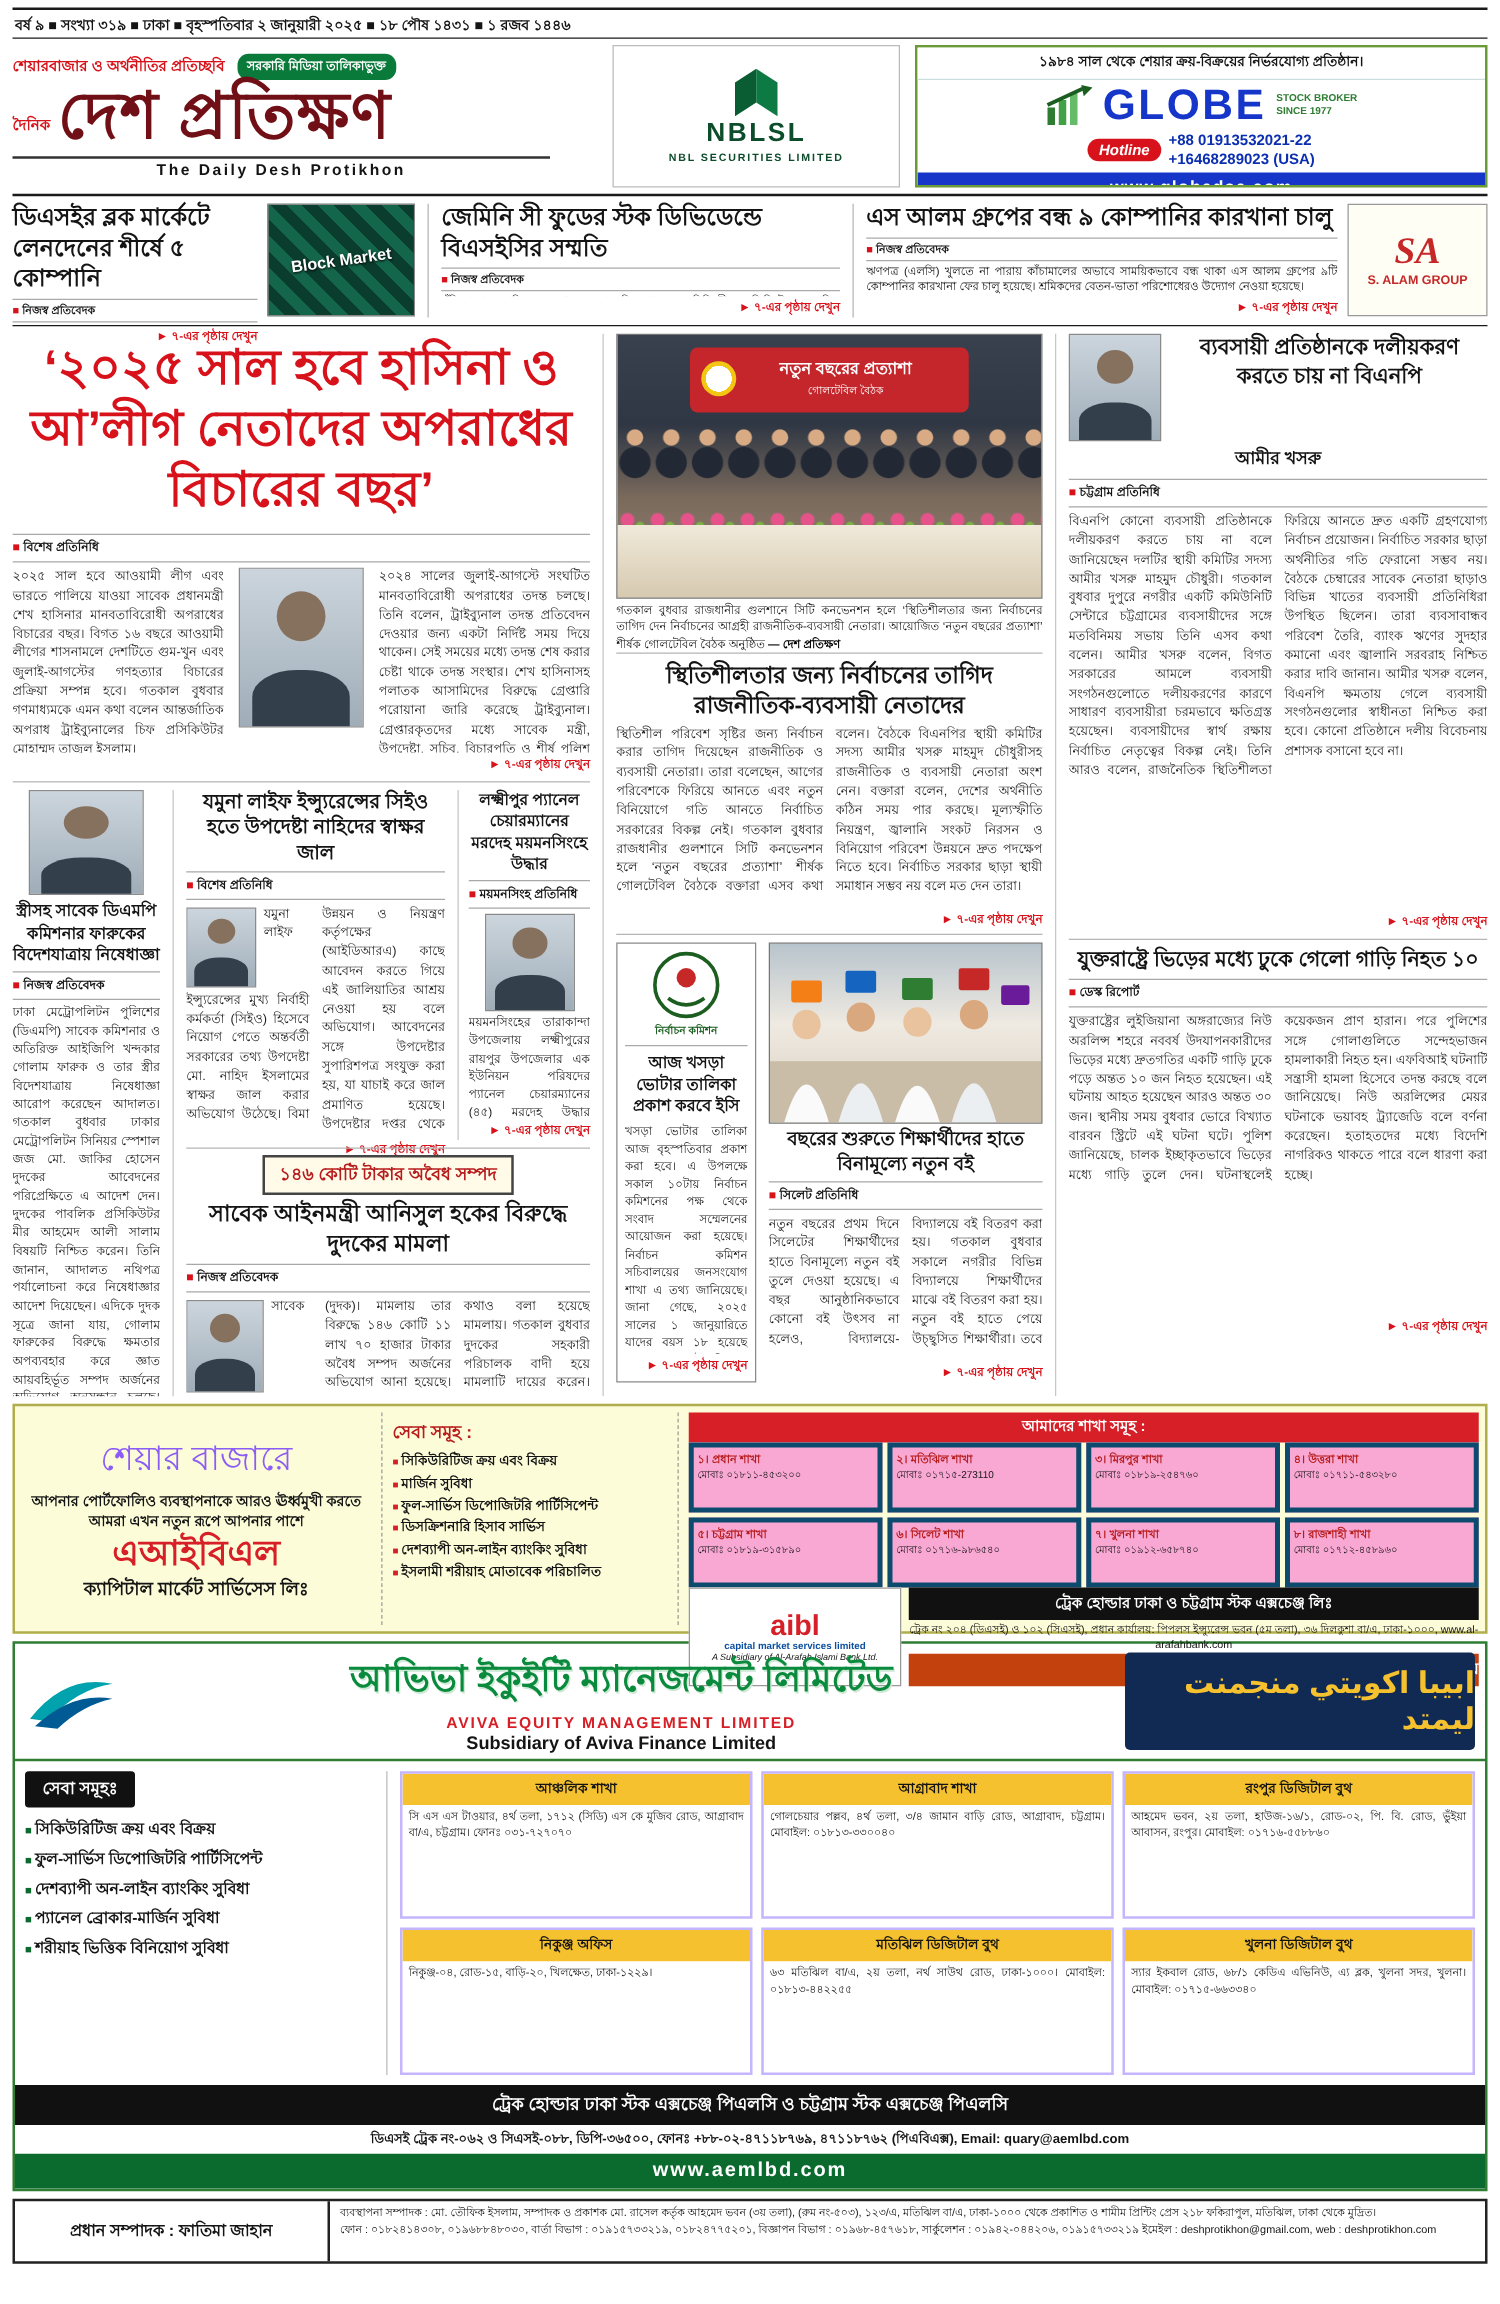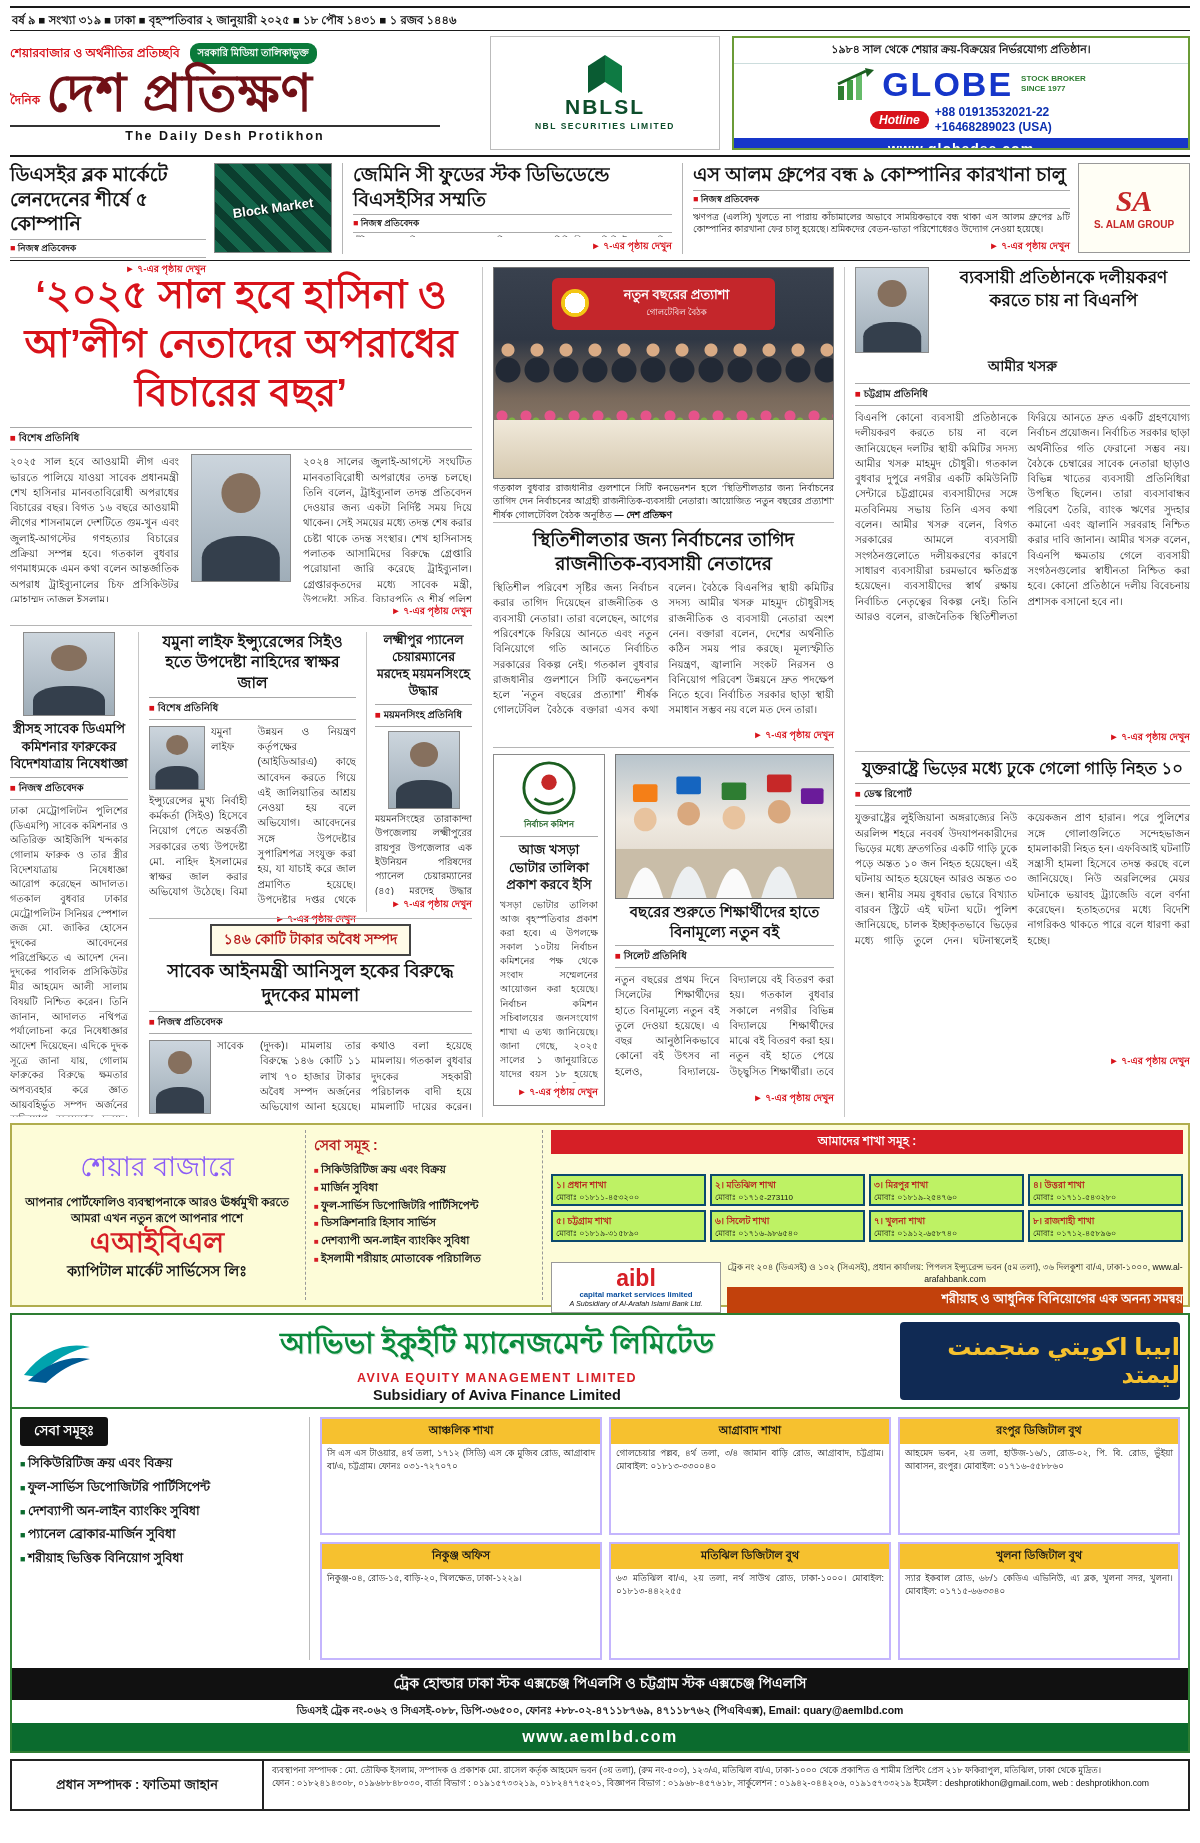--- a/index.html
+++ b/index.html
@@ -111,24 +111,24 @@
 .ad-aibl{display:flex;border:2px solid #b0ad4e;background:#fdfcd8;height:184px;margin-top:6px;padding:5px;gap:8px}
 .aibl-promo{width:280px;display:flex;flex-direction:column;justify-content:center;text-align:center;gap:3px}
 .ap-t{font-size:27px;font-weight:400;color:#8b5cf6}
 .ap-b{font-size:11.5px;font-weight:700;line-height:1.4;padding:0 6px}
 .ap-brand{font-size:28px;font-weight:800;color:#d61f26;line-height:1}
 .ap-brandsub{font-size:14.5px;font-weight:800}
 .aibl-services{width:238px;border-left:1px dashed #999;border-right:1px dashed #999;padding:4px 8px}
 .as-t{font-size:14px;font-weight:800;color:#b71c1c;margin-bottom:3px}
 .as-item{font-size:10.8px;font-weight:600;line-height:1.65}
 .as-item::before{content:"■ ";color:#d61f26;font-size:8px}
-.aibl-right{flex:1;min-width:0;display:flex;flex-direction:column;gap:20px}
+.aibl-right{flex:1;min-width:0;display:flex;flex-direction:column;gap:0}
 .ar-head{background:#d61f26;color:#fff;font-weight:800;font-size:12px;text-align:center;padding:2px 0}
 .ar-grid{display:grid;grid-template-columns:repeat(4,1fr);gap:4px}
-.ar-box{border:2px solid #0c4a6e;background:#bef264;padding:2px 3px;height:32px;overflow:hidden}
+.ar-box{border:4px solid #0c4a6e;background:#f9a8d4;padding:2px 3px;height:56px;overflow:hidden}
 .ar-box .n{font-size:9px;font-weight:800;color:#b71c1c}
 .ar-box .p{font-size:8px;line-height:1.3}
 .ar-bottom{display:flex;gap:6px;flex:1}
 .ar-logo{width:170px;border:1px solid #999;background:#fff;display:flex;flex-direction:column;align-items:center;justify-content:center;text-align:center;padding:2px}
 .al-t{font-size:23px;font-weight:800;color:#d61f26;line-height:1}
 .al-s{font-size:7.8px;font-weight:700;color:#0b4f9e}
 .al-s2{font-size:7.2px;font-style:italic}
 .ar-strips{flex:1;display:flex;flex-direction:column;gap:2px;min-width:0}
 .ar-trek{background:#111;color:#fff;font-weight:800;font-size:12px;text-align:center;padding:3px 0}
 .ar-contact{font-size:8.6px;text-align:center;line-height:1.35;overflow:hidden}
@@ -444,20 +444,21 @@
             <div class="p">মোবাঃ ০১৭১২-৪৫৮৯৬০</div>
           </div>
       </div>
       <div class="ar-bottom">
         <div class="ar-logo">
           <div class="al-t">aibl</div>
           <div class="al-s">capital market services limited</div>
           <div class="al-s2">A Subsidiary of Al-Arafah Islami Bank Ltd.</div>
         </div>
         <div class="ar-strips">
+          <div class="ar-trek">ট্রেক হোল্ডার ঢাকা ও চট্টগ্রাম স্টক এক্সচেঞ্জ লিঃ</div>
           <div class="ar-contact">ট্রেক নং ২০৪ (ডিএসই) ও ১০২ (সিএসই), প্রধান কার্যালয়: পিপলস ইন্স্যুরেন্স ভবন (৫ম তলা), ৩৬ দিলকুশা বা/এ, ঢাকা-১০০০, www.al-arafahbank.com</div>
           <div class="ar-slogan">শরীয়াহ ও আধুনিক বিনিয়োগের এক অনন্য সমন্বয়</div>
         </div>
       </div>
     </div>
   </div>
 
   <div class="ad-aviva">
     <div class="av-head">
       <svg width="74" height="48" viewBox="0 0 74 48">

